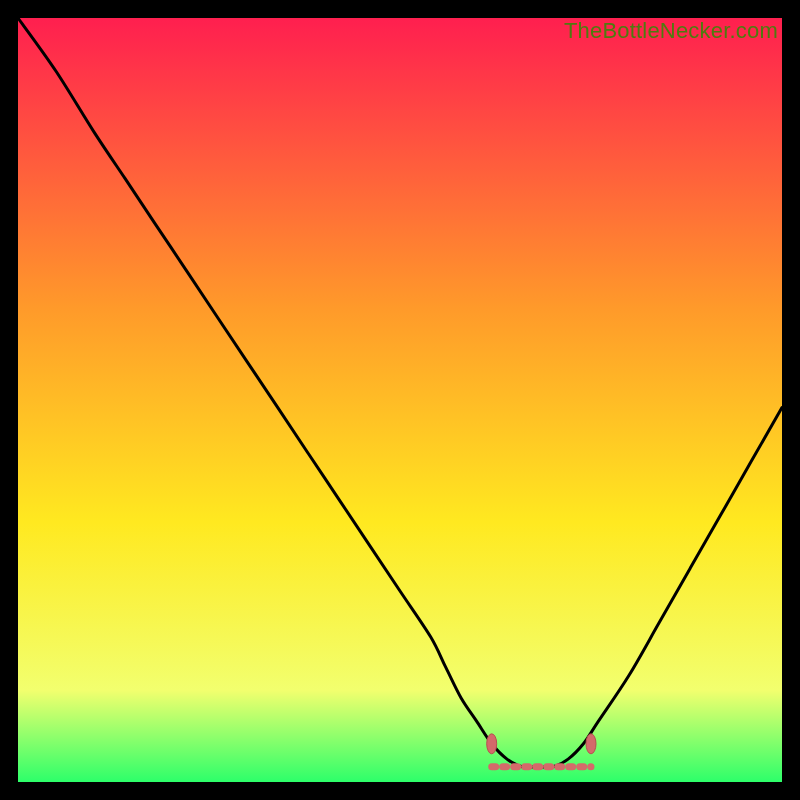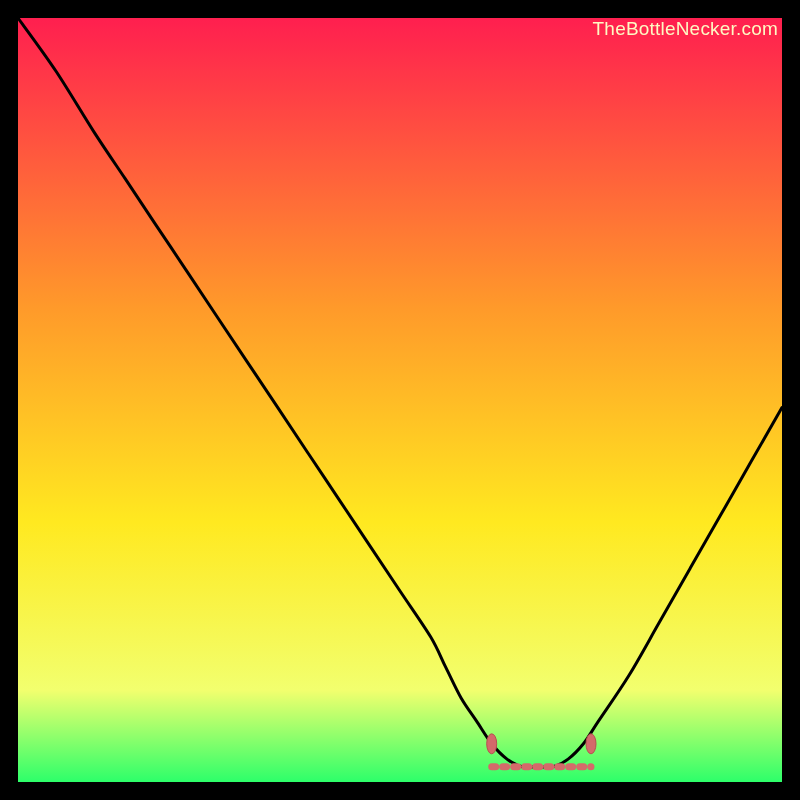--- a/index.html
+++ b/index.html
@@ -23,22 +23,22 @@
     position: absolute;
     left: 0;
     top: 0;
     width: 764px;
     height: 764px;
   }
   .watermark {
     position: absolute;
     top: 0px;
     right: 4px;
-    color: #fef9c3;
-    font-size: 19px;
+    color: #4d7c0f;
+    font-size: 22px;
     font-weight: 500;
     letter-spacing: 0.2px;
     user-select: none;
   }
 </style>
 </head>
 <body>
 
 <div class="frame">
   <svg class="plot" viewBox="0 0 764 764" preserveAspectRatio="none">

